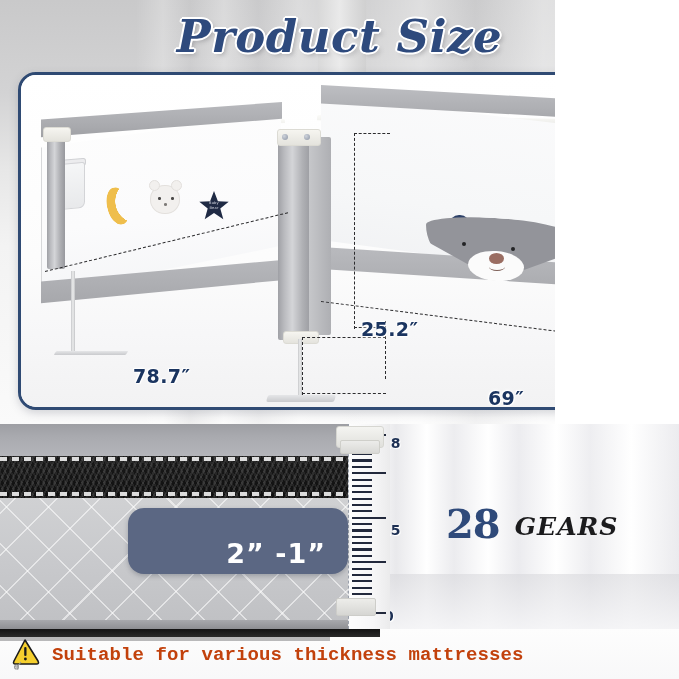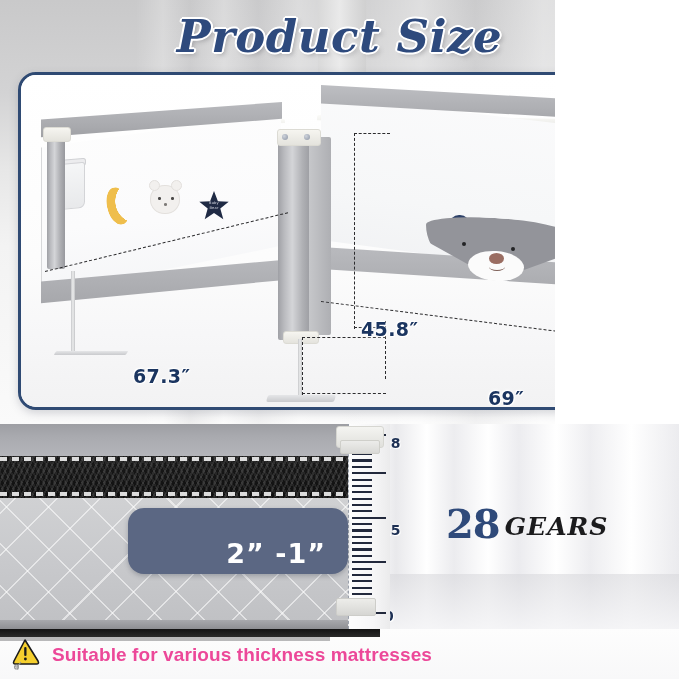--- a/index.html
+++ b/index.html
@@ -368,21 +368,21 @@
   
   .gears-wrap { position:absolute; left:446px; top:500px; z-index:8; }
   .gears-num {
     display:inline-block; color:#2f4a7a;
     font-family:"DejaVu Serif", serif; font-weight:bold;
     font-size:40px; letter-spacing:-1px; vertical-align:-3px;
   }
   .gears-word {
     display:inline-block; color:#1b1b1d;
     font-family:"DejaVu Serif", serif; font-weight:bold; font-style:italic;
-    font-size:25px; letter-spacing:1px; margin-left:0;
+    font-size:25px; letter-spacing:1px; margin-left:10px;
   }
   .gears-sub {
     margin-top:1px; color:#1e1e20;
     font-family:"DejaVu Sans", sans-serif; font-size:15px;
     letter-spacing:5.5px; text-align:center; width:190px;
   }
 
   
   .footer {
     position:absolute; left:0; top:629px; width:679px; height:50px;
@@ -392,22 +392,22 @@
     position:absolute; left:0; top:0; width:380px; height:8px;
     background:linear-gradient(180deg,#131313,#2a2a2a);
   }
   .footer-dark2 {
     position:absolute; left:0; top:8px; width:330px; height:4px;
     background:#3d3d3f; opacity:.35;
   }
   .warn-icon { position:absolute; left:10px; top:636px; width:34px; height:34px; z-index:9; }
   .footer-text {
     position:absolute; left:52px; top:644px;
-    font-family:Liberation Sans, sans-serif;
-    font-size:19px; font-weight:bold; color:#ec4899; letter-spacing:.1px;
+    font-family:Liberation Mono, monospace;
+    font-size:19px; font-weight:bold; color:#c2410c; letter-spacing:.1px;
     z-index:9;
   }
 </style>
 </head>
 <body>
 
 <div id="canvas">
 
   <div class="top-section">
     <div class="bg-curtain"></div>
@@ -483,23 +483,23 @@
         <div class="dim-line v dim-283-v"></div>
         <div class="dim-line dim-283-tick"></div>
         <div class="dim-line dim-283-tick2"></div>
         <div class="dim-line v dim-213-v"></div>
         <div class="dim-line v dim-213-v2"></div>
         <div class="dim-line dim-213-t"></div>
         <div class="dim-line dim-213-b"></div>
         <div class="dim-line dim-r-tick"></div>
       </div>
 
-      <div class="dim-label lbl-787">67.3″</div>
+      <div class="dim-label lbl-787">78.7″</div>
       <div class="dim-label lbl-59">69″</div>
-      <div class="dim-label lbl-283">45.8″</div>
+      <div class="dim-label lbl-283">25.2″</div>
 
     </div>
   </div>
 
   <div class="bottom-section">
     <div class="bot-bg-curtain"></div>
     <div class="bot-bg-floor"></div>
 
     <div class="mattress-top"></div>
     <div class="mattress-mesh"></div>

